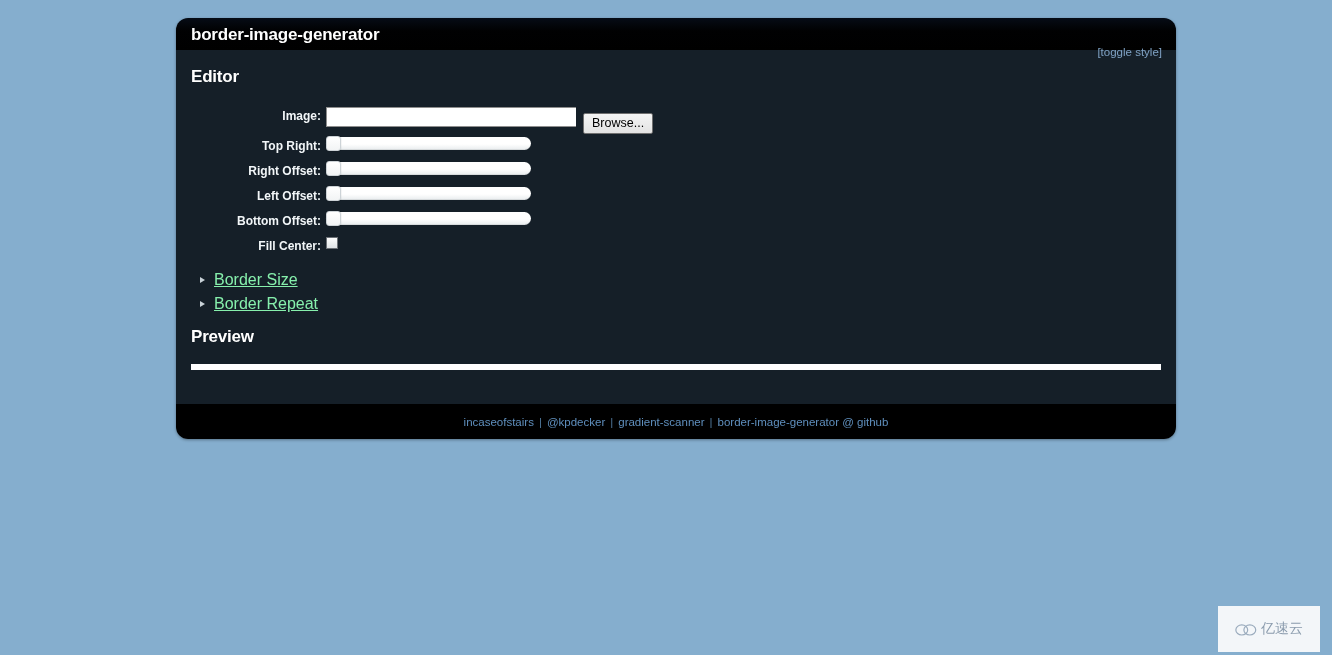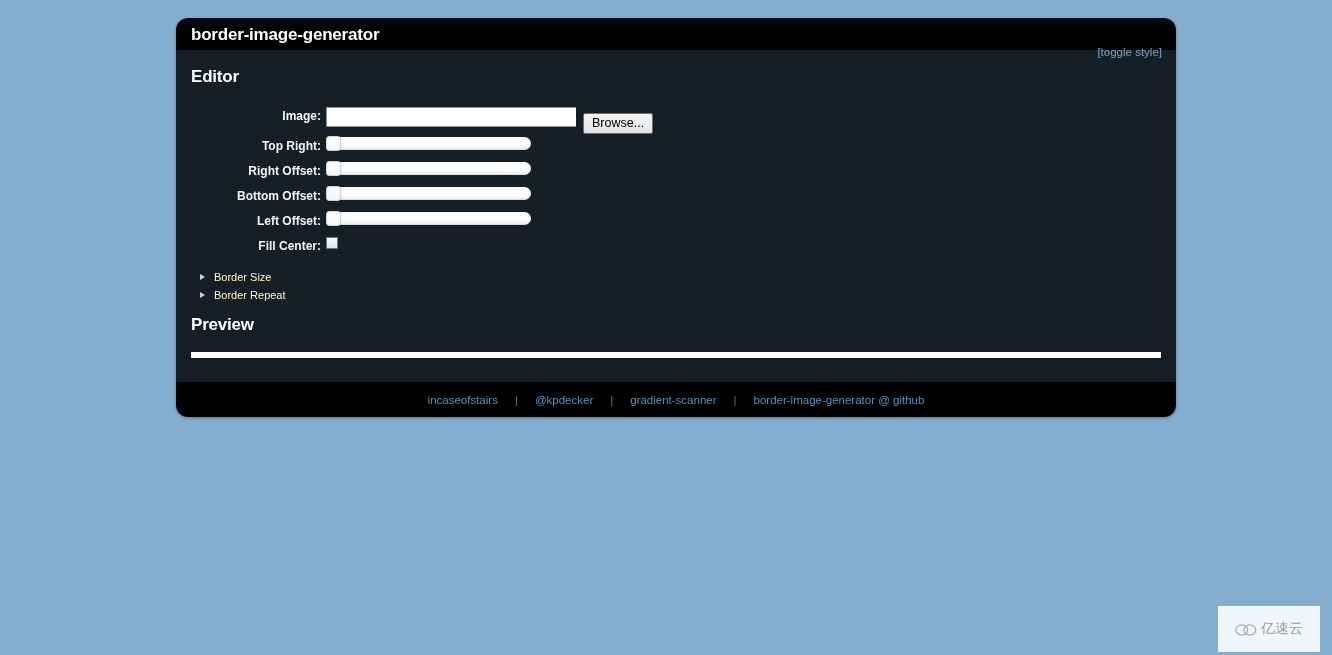--- a/index.html
+++ b/index.html
@@ -48,21 +48,21 @@
     font-size: 11.5px;
     text-decoration: none;
     cursor: pointer;
     white-space: nowrap;
     margin-top: 36px;
   }
 
   
   .panel {
     background: #151f28;
-    padding: 14px 15px 24px 15px;
+    padding: 14px 15px 34px 15px;
     box-sizing: border-box;
   }
   .section-heading {
     color: #ffffff;
     font-size: 17px;
     font-weight: bold;
     margin: 3px 0 0 0;
     letter-spacing: -0.2px;
   }
 
@@ -164,41 +164,42 @@
     cursor: pointer;
   }
   .tri {
     width: 0; height: 0;
     border-left: 5px solid #c9d2d8;
     border-top: 3.5px solid transparent;
     border-bottom: 3.5px solid transparent;
     margin: 0 9px 0 9px;
   }
   .disclosure .dl {
-    color: #fef9c3;
-    font-size: 11px;
-    white-space: nowrap;
+    color: #86efac;
+    font-size: 16px;
+    white-space: nowrap;
+    text-decoration: underline;
   }
 
   
   .preview-heading { margin-top: 14px; }
   .preview-box {
     margin-top: 17px;
     height: 6px;
     background: #ffffff;
   }
 
   
   .footer {
     background: #000000;
     height: 35px;
     display: flex;
     align-items: center;
     justify-content: center;
-    gap: 12px;
+    gap: 0;
   }
   .footer a {
     color: #5f8fbd;
     font-size: 11.5px;
     text-decoration: none;
     cursor: pointer;
     white-space: nowrap;
   }
   .footer .sep {
     color: #4e7699;
@@ -259,29 +260,29 @@
 
       <div class="form-row">
         <div class="lbl">Right Offset:</div>
         <div class="slider">
           <div class="track"></div>
           <div class="handle"></div>
         </div>
       </div>
 
       <div class="form-row">
-        <div class="lbl">Bottom Offset:</div>
+        <div class="lbl">Left Offset:</div>
         <div class="slider">
           <div class="track"></div>
           <div class="handle"></div>
         </div>
       </div>
 
       <div class="form-row">
-        <div class="lbl">Left Offset:</div>
+        <div class="lbl">Bottom Offset:</div>
         <div class="slider">
           <div class="track"></div>
           <div class="handle"></div>
         </div>
       </div>
 
       <div class="form-row">
         <div class="lbl">Fill Center:</div>
         <div class="checkbox"></div>
       </div>

